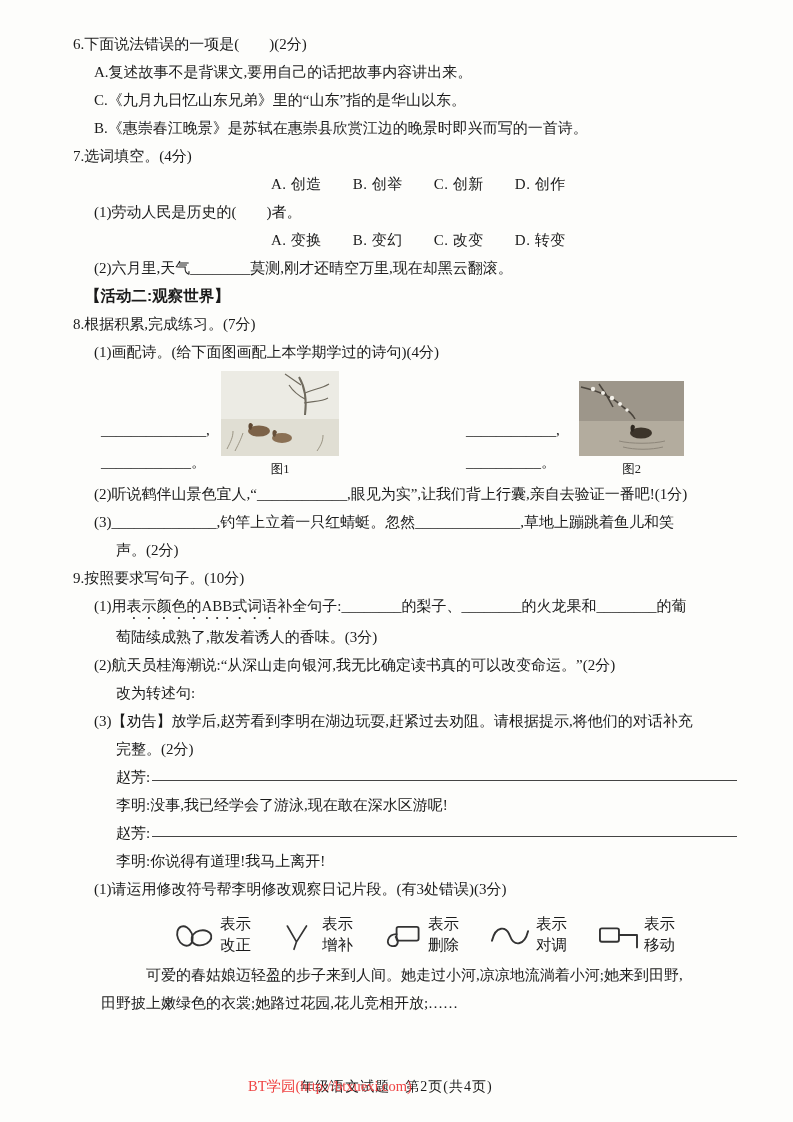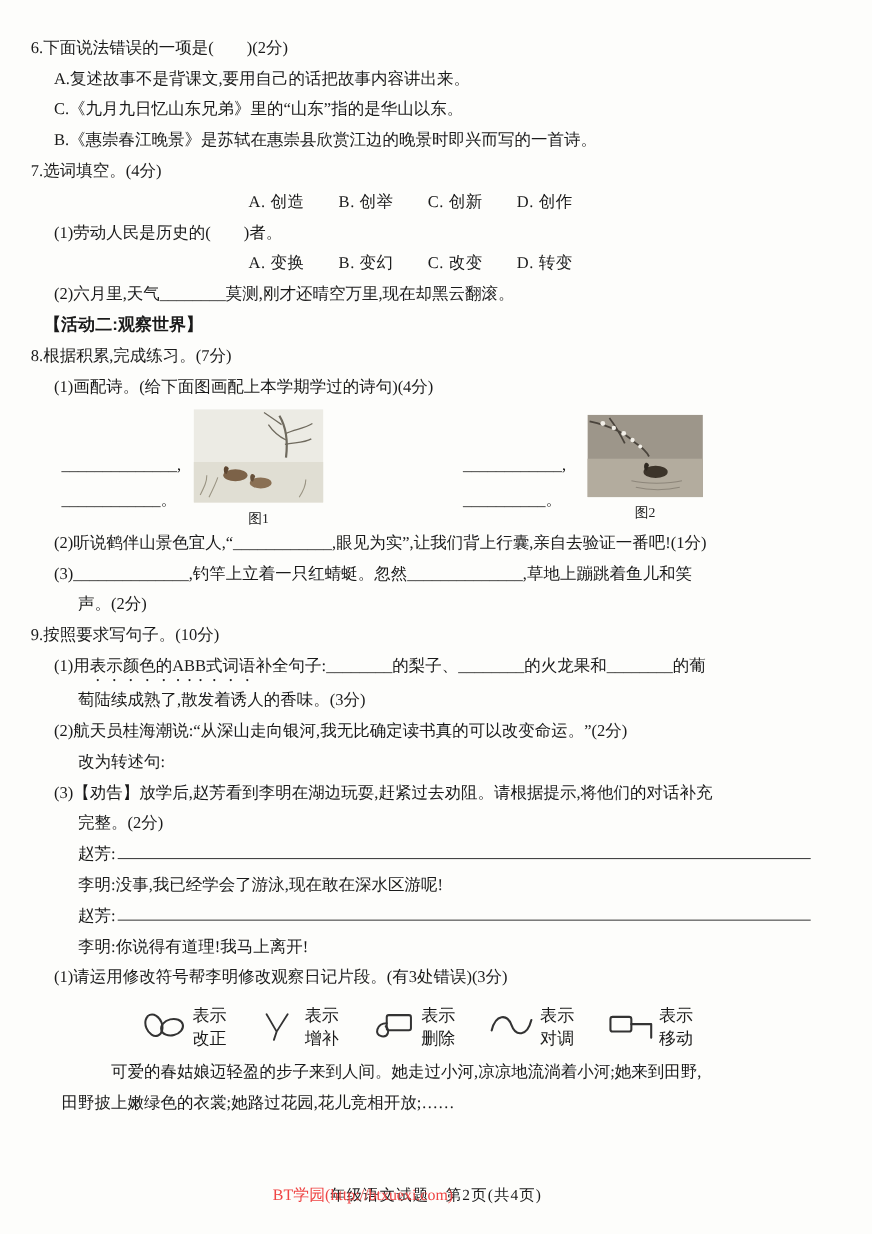--- a/index.html
+++ b/index.html
@@ -6,54 +6,54 @@
   html, body { background: #f2f2f2; }
   body {
     width: 793px; height: 1122px;
     font-family: "Liberation Serif", "DejaVu Serif", serif;
     font-size: 15px; color: #1a1a1a;
     position: relative; margin: 0 auto;
   }
   .sheet {
     position: absolute; inset: 0;
     background: #fdfdfb;
-    padding: 30px 54px 0 28px;
+    padding: 30px 54px 0 73px;
     overflow: hidden;
   }
   .line { line-height: 28px; white-space: nowrap; }
   .stem { margin-left: 0; }
   .opt  { margin-left: 21px; }
   .sub  { margin-left: 21px; }
   .cont { margin-left: 43px; }
   .choices { margin-left: 198px; letter-spacing: 0.5px; }
   .section-header {
     font-family: "Liberation Sans", "DejaVu Sans", sans-serif;
     font-weight: bold; font-size: 15.5px; margin-left: 12px;
   }
   .emph {
     -webkit-text-emphasis: filled dot #1a1a1a;
     -webkit-text-emphasis-position: under left;
     text-emphasis: filled dot #1a1a1a;
     text-emphasis-position: under left;
   }
   
-  .figures-row { display: flex; align-items: center; margin: 8px 0 2px 28px; height: 104px; }
+  .figures-row { display: flex; align-items: flex-end; margin: 8px 0 2px 28px; height: 104px; }
   .fig-blanks { padding-top: 26px; }
   .fig-blanks .blank-line { line-height: 32px; }
   .blanks-1 { width: 120px; }
   .blanks-2 { width: 113px; margin-left: 127px; }
   figure { text-align: center; }
   figcaption { font-size: 12.5px; line-height: 18px; color: #222; }
   
   .dialog-line { display: flex; align-items: flex-start; }
   .dialog-line > span:first-child { white-space: nowrap; }
   .ans-blank { flex: 1 1 auto; border-bottom: 1px solid #444; height: 1.2em; margin: 0 2px 5px 2px; }
   
   .marks-row { display: flex; gap: 28px; margin: 10px 0 6px 100px; align-items: center; }
-  .mark { display: flex; align-items: flex-start; gap: 3px; }
+  .mark { display: flex; align-items: flex-end; gap: 3px; }
   .mark svg { display: block; }
   .mark-label { display: flex; flex-direction: column; font-size: 15.5px; line-height: 21px; }
   
   .diary-1 { margin-left: 73px; }
   .diary-2 { margin-left: 28px; }
   
   .footer { position: absolute; left: 0; right: 0; bottom: 26px; text-align: center; font-size: 14px; }
   .footer .watermark {
     position: absolute; left: 248px; top: -1px;
     color: #ef4444; font-size: 14.5px; z-index: 2;

